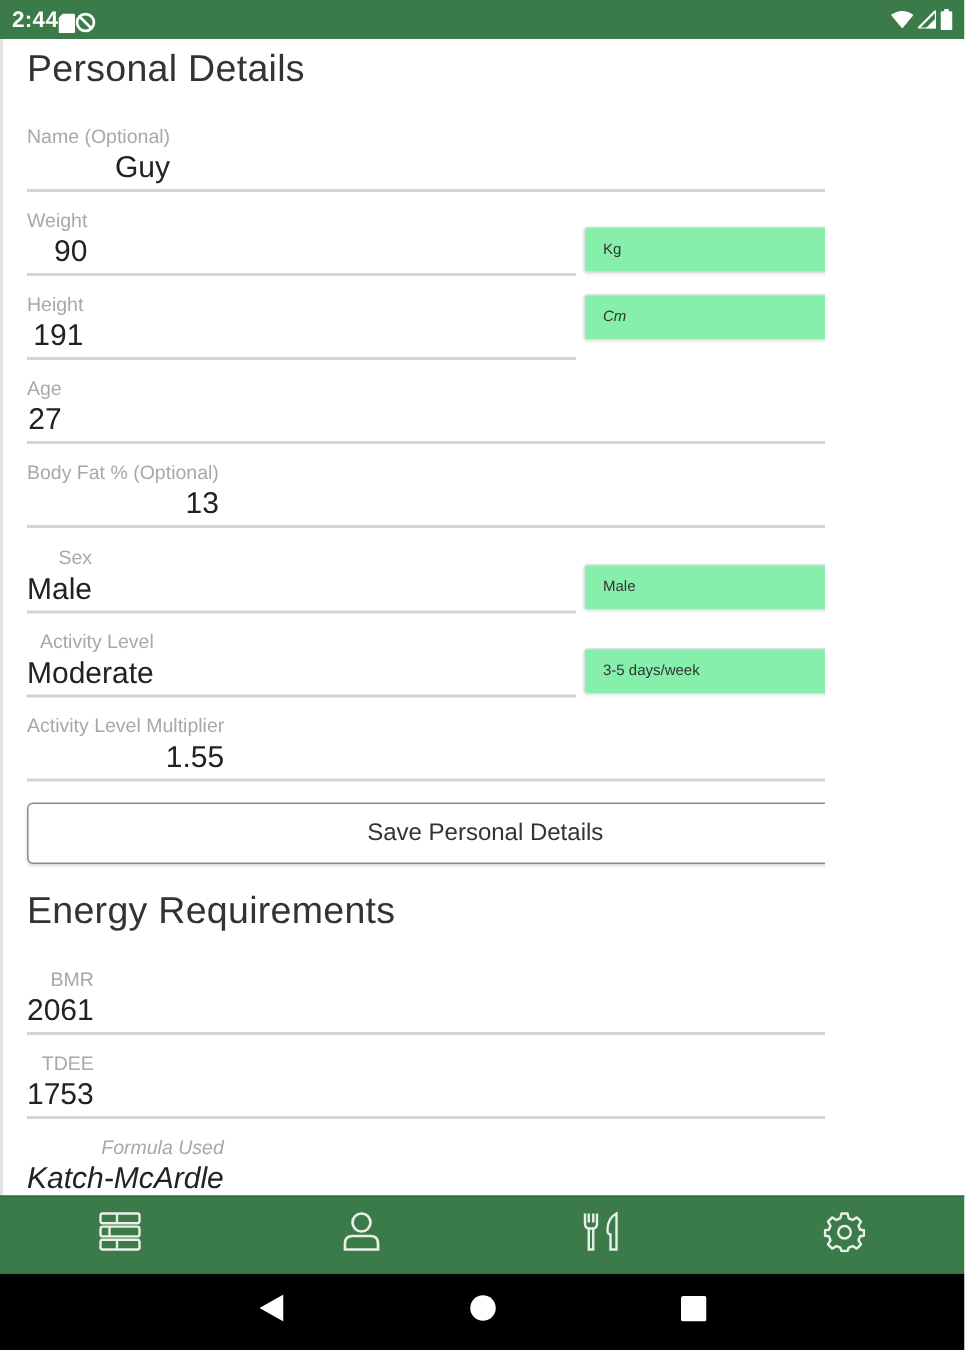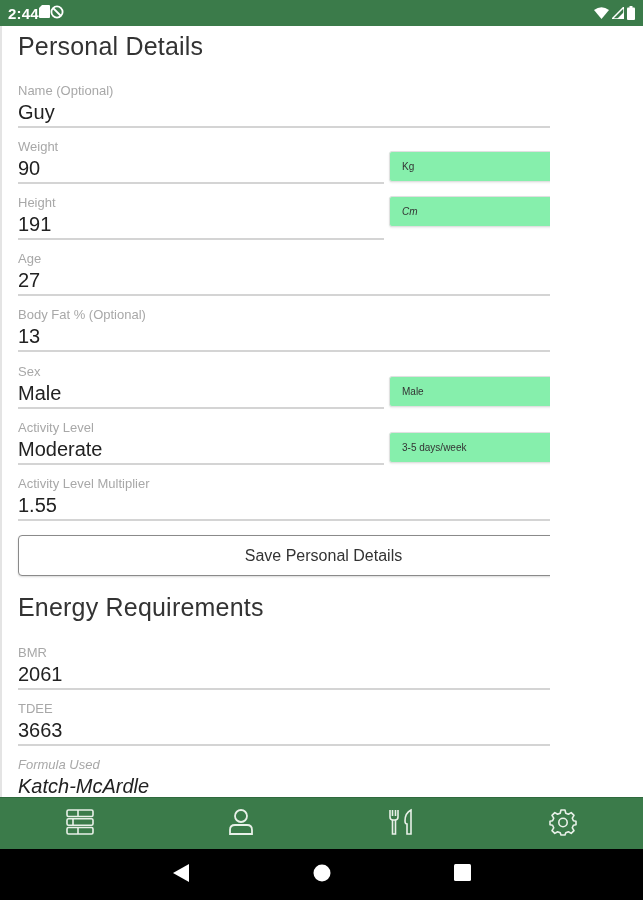--- a/index.html
+++ b/index.html
@@ -1,30 +1,30 @@
 <!DOCTYPE html>
 <html><head>
 <meta charset="utf-8">
 <style>
   * { box-sizing: border-box; margin: 0; padding: 0; }
   html, body { width: 643px; height: 900px; overflow: hidden; background: #ffffff; }
   body { font-family: "Liberation Sans", "DejaVu Sans", sans-serif; color: #222; position: relative; }
 
   .status-bar { position: absolute; left: 0; top: 0; width: 643px; height: 26px; background: #3b7b4a; color: #fff; display: flex; align-items: center; padding: 0 8px; }
   .status-time { font-size: 15px; font-weight: bold; letter-spacing: 0.2px; }
-  .status-left { display: flex; align-items: flex-start; }
+  .status-left { display: flex; align-items: flex-end; }
   .status-right { margin-left: auto; display: flex; align-items: center; gap: 3px; }
   .status-bar svg { display: block; }
 
   .content { position: absolute; left: 0; top: 26px; width: 550px; height: 771px; overflow: hidden; }
   .left-edge { position: absolute; left: 0; top: 0; width: 2px; height: 100%; background: #e4e4e4; }
 
   .section-title { position: absolute; left: 18px; font-size: 25px; font-weight: 300; color: #333; letter-spacing: 0.2px; }
 
-  .field { position: absolute; left: 18px; }
+  .field { position: absolute; left: 18px; text-align: right; }
   .field-label { font-size: 13px; color: #a8a8a8; line-height: 16px; }
   .field-value { font-size: 20px; color: #222; line-height: 20px; margin-top: 3px; }
   .field-underline { position: absolute; left: 18px; height: 2px; background: #d4d4d4; }
 
   .select { position: absolute; left: 389px; width: 182px; height: 31px; border: 1px solid #e0e0e0; border-radius: 3px; background: #86efac; box-shadow: 0 1px 2px rgba(0,0,0,0.08); display: flex; align-items: center; padding: 0 12px; }
   .select-value { font-size: 10px; color: #333; }
   .select-arrows { margin-left: auto; display: flex; flex-direction: column; align-items: center; gap: 1px; }
   .tri-up { width: 0; height: 0; border-left: 4px solid transparent; border-right: 4px solid transparent; border-bottom: 4px solid #222; }
   .tri-down { width: 0; height: 0; border-left: 4px solid transparent; border-right: 4px solid transparent; border-top: 4px solid #222; }
 
@@ -161,21 +161,21 @@
   <div class="section-title" style="top:567px;">Energy Requirements</div>
 
   <div class="field" style="top:619px;">
     <div class="field-label">BMR</div>
     <div class="field-value">2061</div>
   </div>
   <div class="field-underline" style="top:662px; width:550px;"></div>
 
   <div class="field" style="top:675px;">
     <div class="field-label">TDEE</div>
-    <div class="field-value">3663</div>
+    <div class="field-value">1753</div>
   </div>
   <div class="field-underline" style="top:718px; width:550px;"></div>
 
   <div class="field" style="top:731px;font-style:italic;">
     <div class="field-label">Formula Used</div>
     <div class="field-value">Katch-McArdle</div>
   </div>
 </div>
 
 <div class="bottom-nav">

